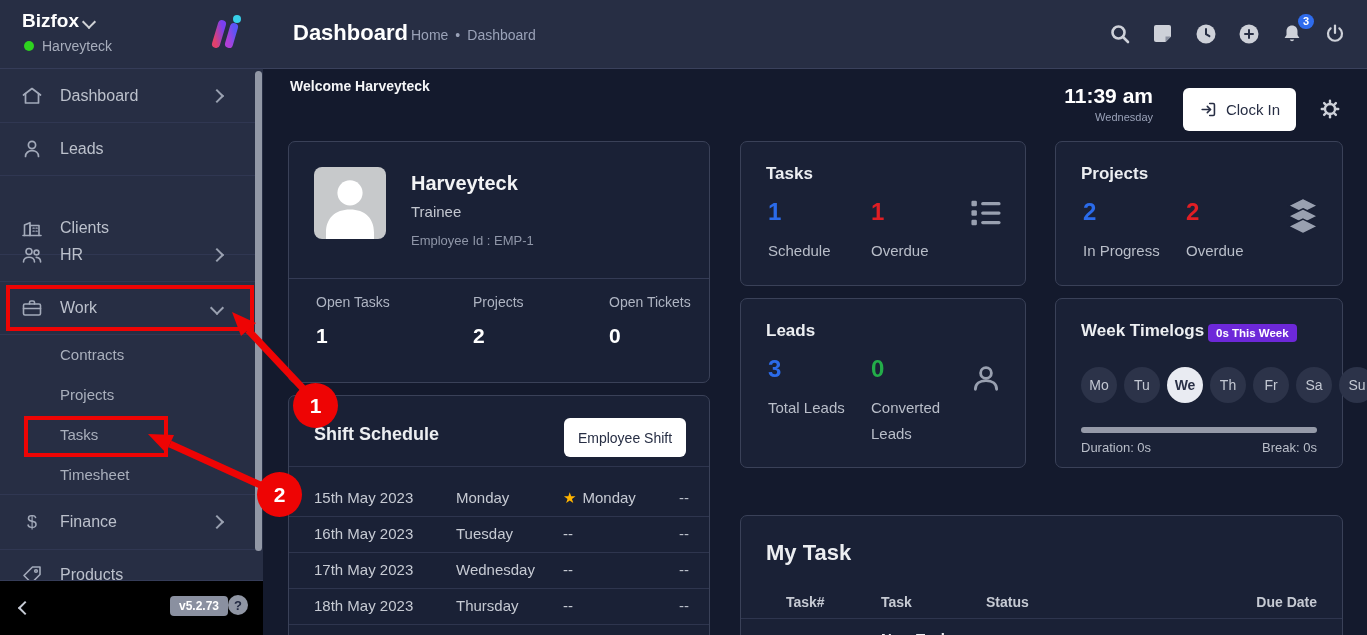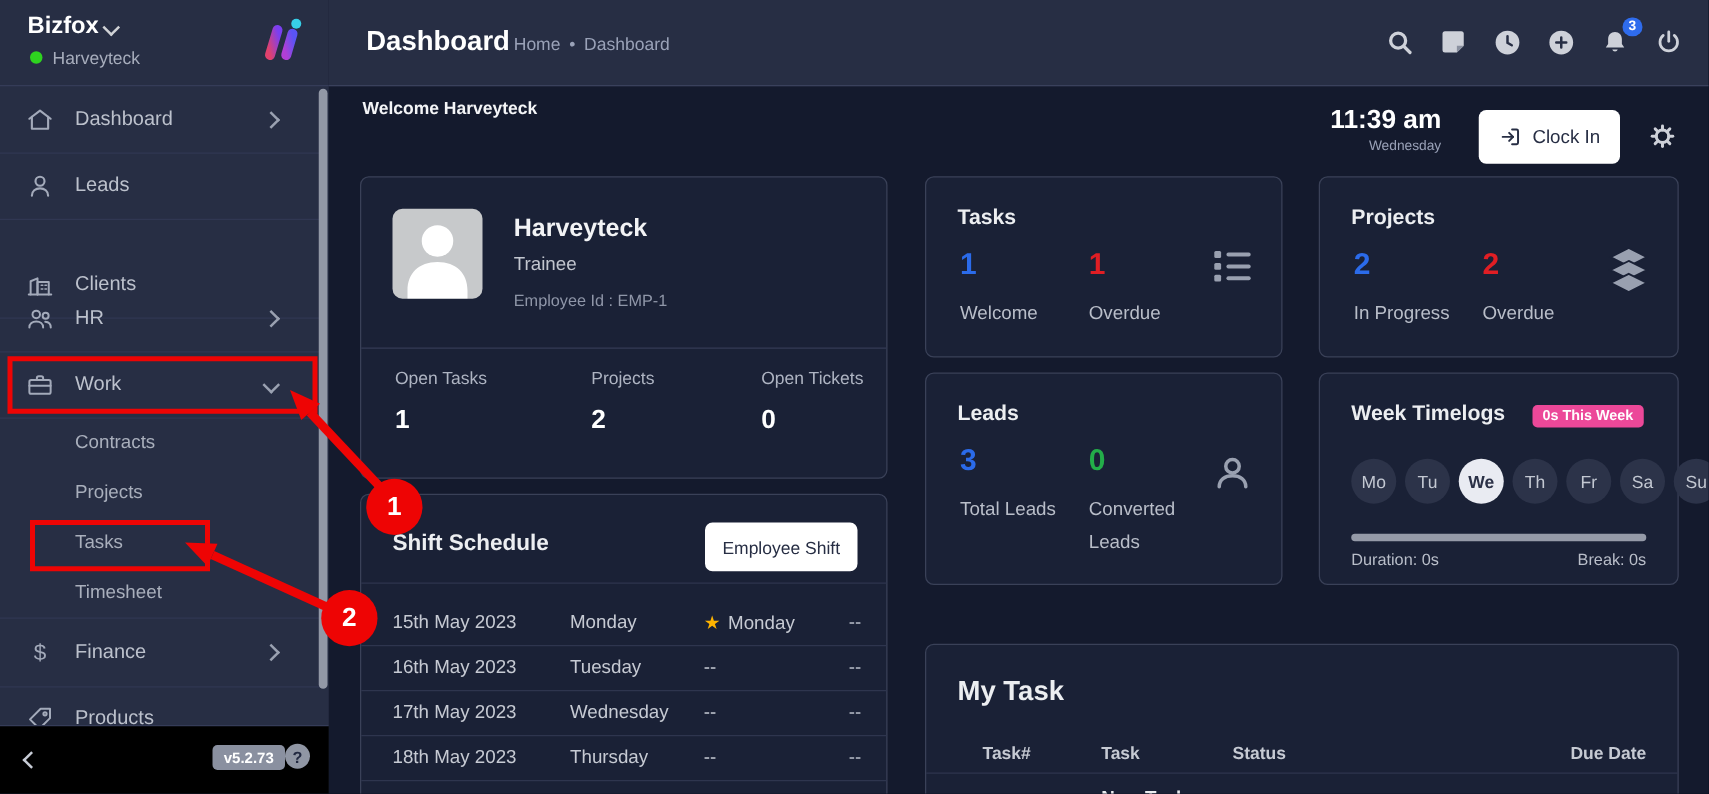--- a/index.html
+++ b/index.html
@@ -87,22 +87,22 @@
   .ps-0{left:27px;} .ps-1{left:184px;} .ps-2{left:320px;}
 
   .c-title{position:absolute;left:25px;top:22px;font-size:17px;font-weight:bold;color:#eceef1;}
   .c-val{position:absolute;top:56px;font-size:24px;font-weight:bold;}
   .c-lab{position:absolute;top:96px;font-size:15px;color:#b9bec9;width:92px;line-height:26px;}
   .cv-0,.cl-0{left:27px;} .cv-1,.cl-1{left:130px;}
   .blue{color:#2b6bea;} .red{color:#e01e24;} .green{color:#23ad49;}
   .c-icon{position:absolute;right:22px;top:54px;width:34px;height:34px;color:#99a0b0;}
   .c-icon-leads{top:62px;}
 
-  .tl-badge{position:absolute;left:152px;top:25px;background:#ec4899;color:#fff;font-size:11.5px;
-            font-weight:bold;padding:3px 8px;border-radius:4px;margin-left:18px;}
+  .tl-badge{position:absolute;left:152px;top:25px;background:#6d28d9;color:#fff;font-size:11.5px;
+            font-weight:bold;padding:3px 8px;border-radius:4px;}
   .day{position:absolute;top:68px;width:36px;height:36px;border-radius:50%;background:#2c3349;
        color:#c3c8d2;font-size:14px;display:flex;align-items:center;justify-content:center;cursor:pointer;}
   .d0{left:25px;}.d1{left:68px;}.d2{left:111px;}.d3{left:154px;}.d4{left:197px;}.d5{left:240px;}.d6{left:283px;}
   .day.active{background:#e9ebf2;color:#2b3147;font-weight:bold;}
   .tl-bar{position:absolute;left:25px;top:128px;width:236px;height:6px;background:#959aa8;border-radius:3px;}
   .tl-duration{position:absolute;left:25px;top:141px;font-size:13px;color:#b9bec9;}
   .tl-break{position:absolute;right:25px;top:141px;font-size:13px;color:#b9bec9;}
 
   .sh-title{position:absolute;left:25px;top:28px;font-size:18px;font-weight:bold;color:#eceef1;}
   .sh-btn{position:absolute;right:23px;top:22px;width:122px;height:39px;background:#fff;border:none;
@@ -358,21 +358,21 @@
       </div>
       <div class="p-stat ps-2">
         <div class="sl">Open Tickets</div>
         <div class="sv">0</div>
       </div>
     </div>
 
     <div class="card card-tasks">
       <div class="c-title">Tasks</div>
       <div class="c-val cv-0 blue">1</div>
-      <div class="c-lab cl-0">Welcome</div>
+      <div class="c-lab cl-0">Schedule</div>
       <div class="c-val cv-1 red">1</div>
       <div class="c-lab cl-1">Overdue</div>
       <span class="c-icon">
         <svg viewBox="0 0 28 28" fill="currentColor">
             <rect x="2" y="4" width="4.5" height="4.5" rx="1"></rect>
             <rect x="10" y="5" width="16" height="2.6" rx="1.3"></rect>
             <rect x="2" y="11.8" width="4.5" height="4.5" rx="1"></rect>
             <rect x="10" y="12.8" width="16" height="2.6" rx="1.3"></rect>
             <rect x="2" y="19.6" width="4.5" height="4.5" rx="1"></rect>
             <rect x="10" y="20.6" width="16" height="2.6" rx="1.3"></rect>

